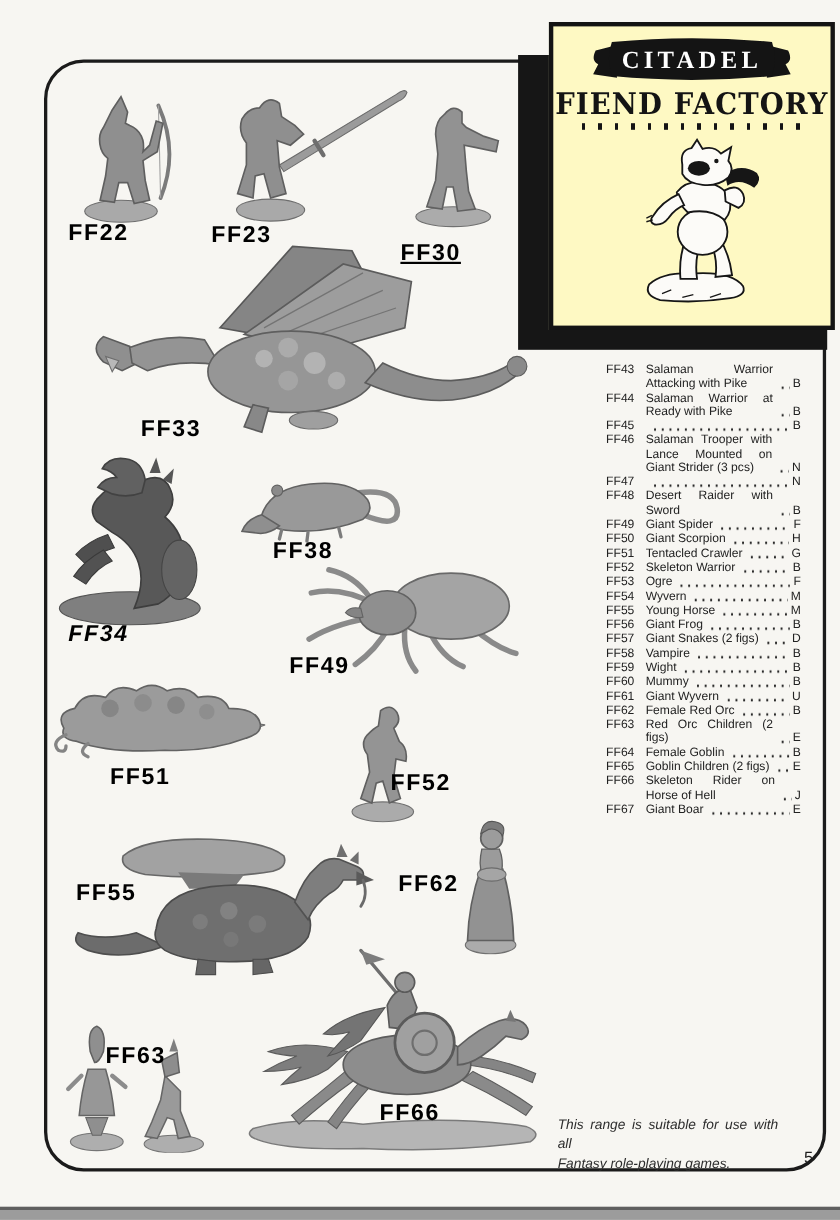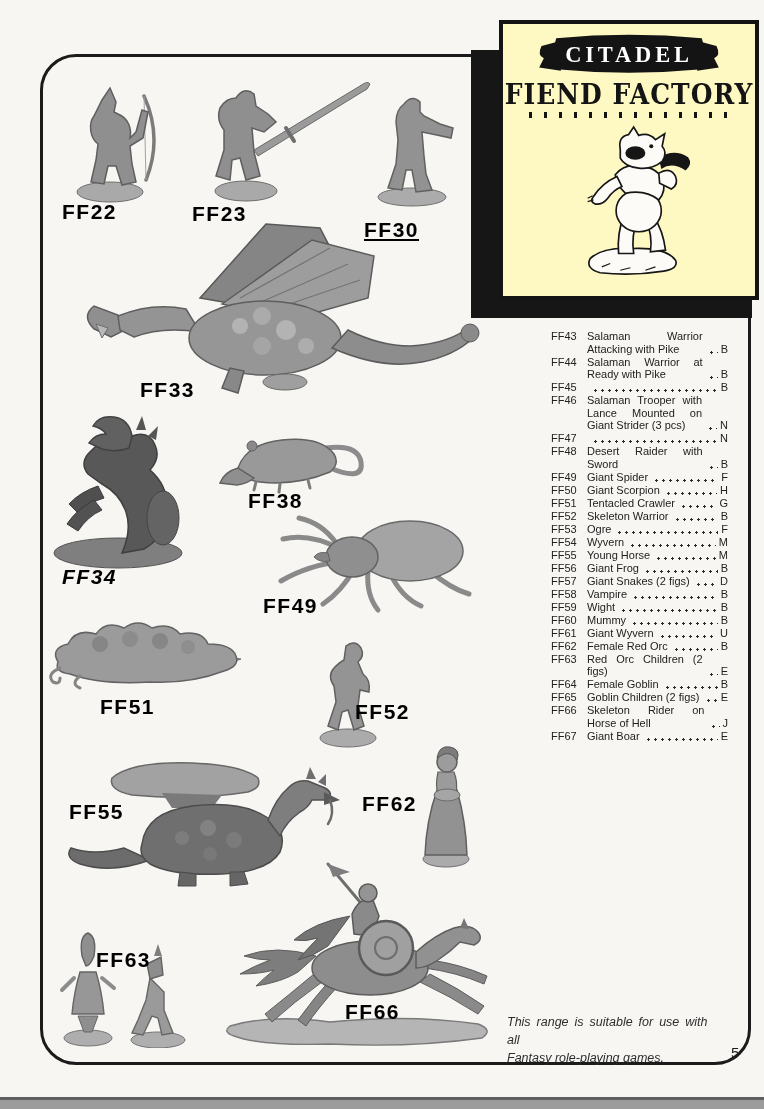--- a/index.html
+++ b/index.html
@@ -431,21 +431,21 @@
     <path d="M142,58 Q150,40 163,44 L169,60 L162,80 L144,78 Z" fill="#8a8a8a" stroke="#5a5a5a" stroke-width="1.5"></path>
     <circle cx="158" cy="37" r="9" fill="#949494" stroke="#5a5a5a" stroke-width="1.5"></circle>
     <circle cx="176" cy="92" r="27" fill="#a0a0a0" stroke="#5a5a5a" stroke-width="2.5"></circle>
     <circle cx="176" cy="92" r="11" fill="none" stroke="#6e6e6e" stroke-width="2"></circle>
   </svg>
 </div>
 
 <div class="fig-label" style="left:62px;top:200px;">FF22</div>
 <div class="fig-label" style="left:192px;top:202px;">FF23</div>
 <div class="fig-label" style="left:364px;top:218px;text-decoration:underline;">FF30</div>
-<div class="fig-label" style="left:140px;top:378px;">FF33</div>
+<div class="fig-label" style="left:128px;top:378px;">FF33</div>
 <div class="fig-label" style="left:62px;top:565px;font-style:italic;">FF34</div>
 <div class="fig-label" style="left:248px;top:489px;">FF38</div>
 <div class="fig-label" style="left:263px;top:594px;">FF49</div>
 <div class="fig-label" style="left:100px;top:695px;">FF51</div>
 <div class="fig-label" style="left:355px;top:700px;">FF52</div>
 <div class="fig-label" style="left:69px;top:800px;">FF55</div>
 <div class="fig-label" style="left:362px;top:792px;">FF62</div>
 <div class="fig-label" style="left:96px;top:948px;">FF63</div>
 <div class="fig-label" style="left:345px;top:1000px;">FF66</div>
 

